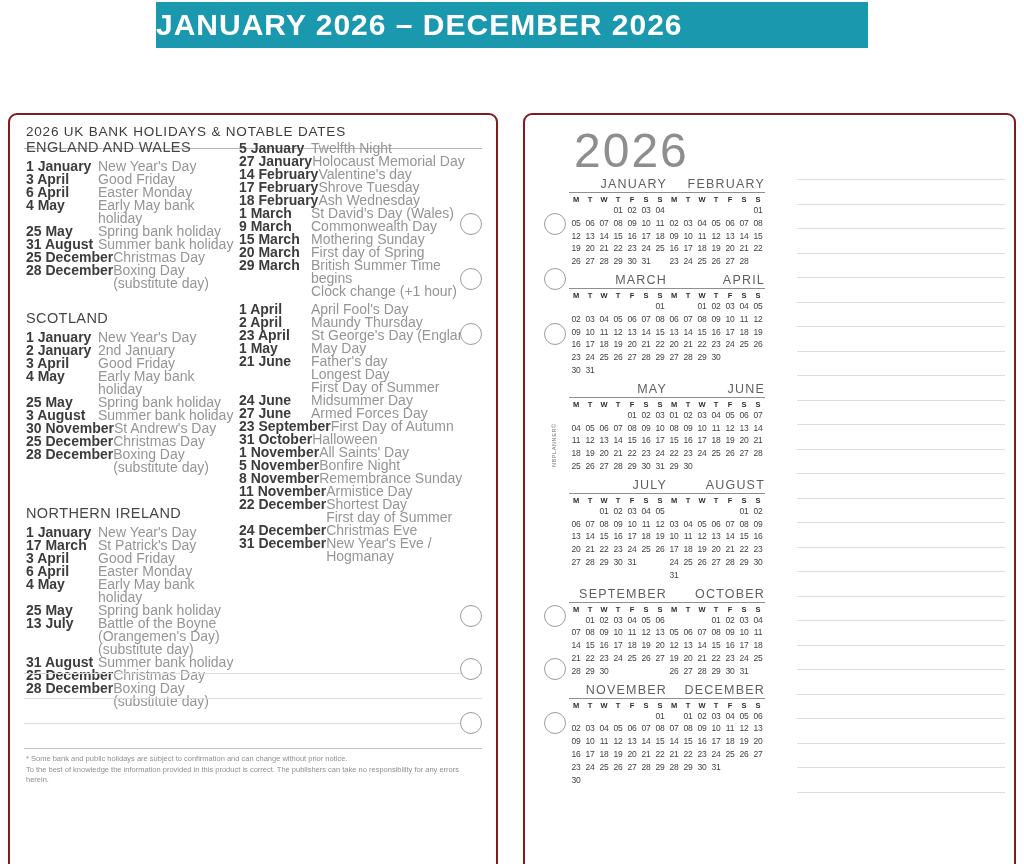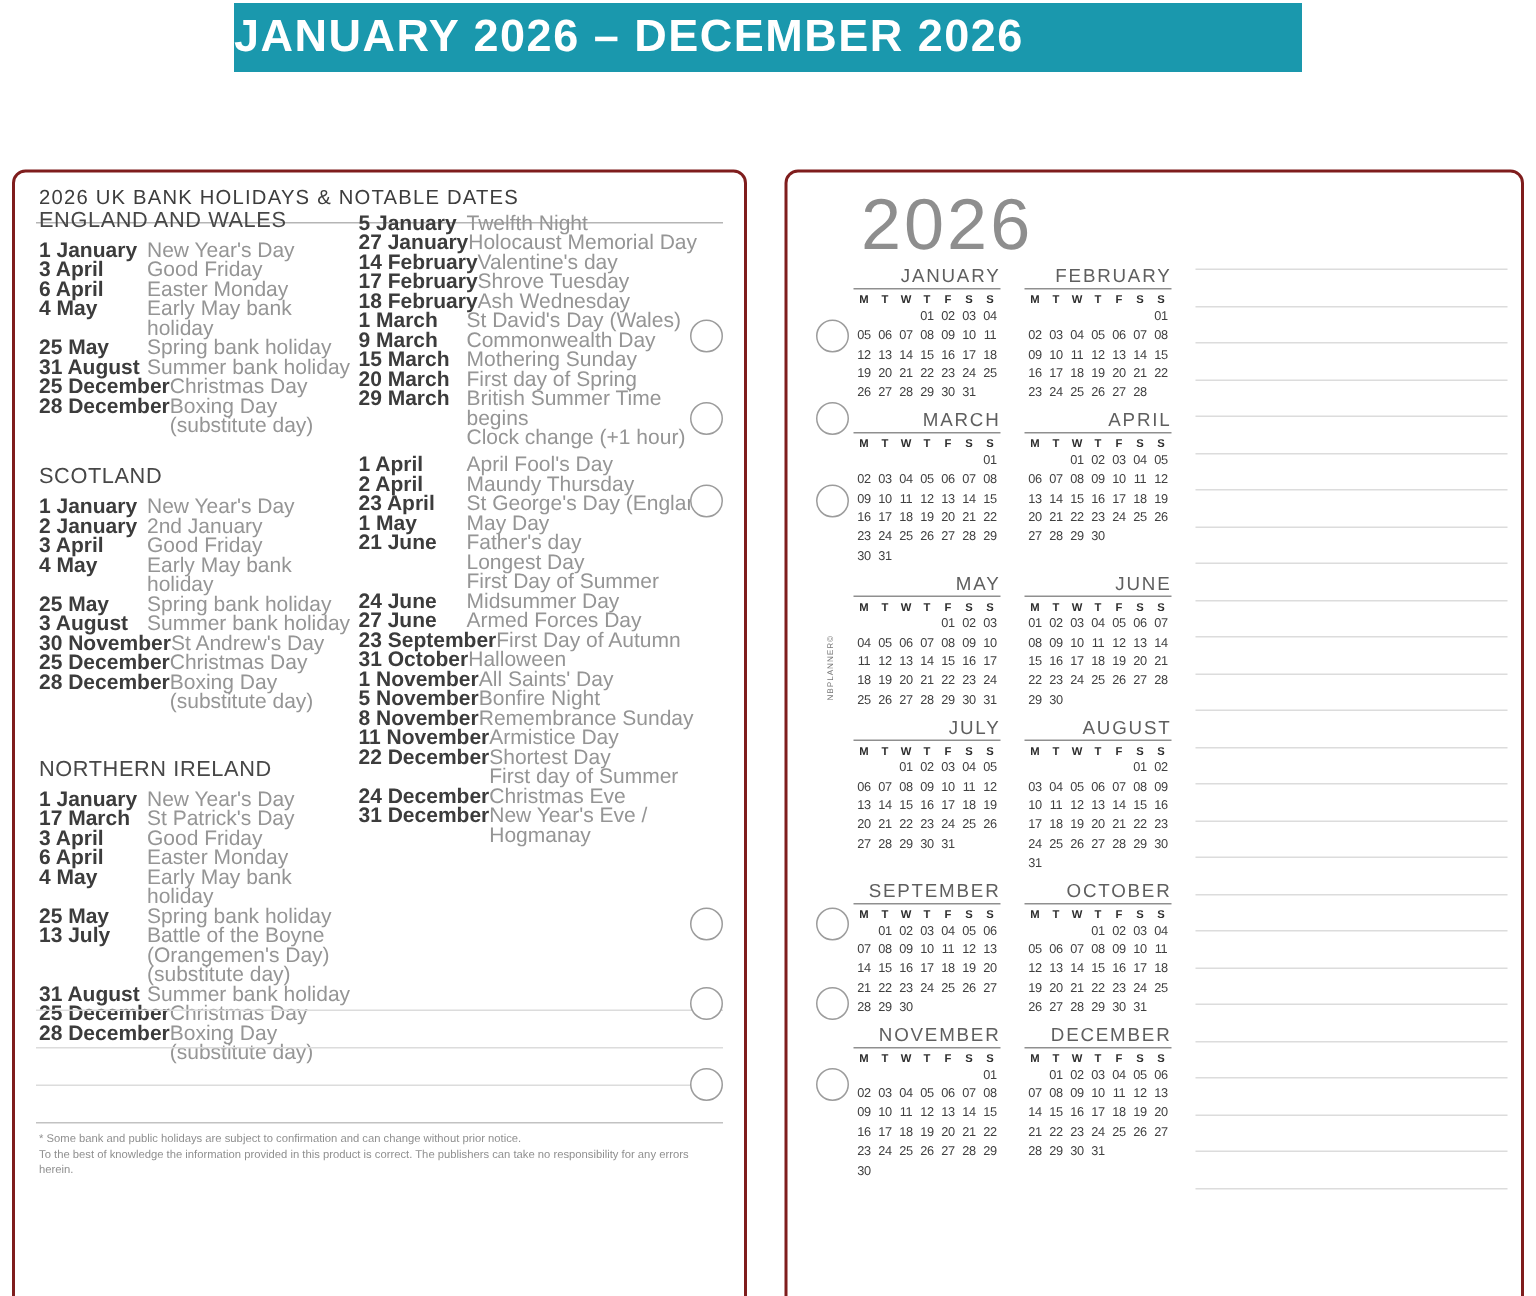--- a/index.html
+++ b/index.html
@@ -48,21 +48,21 @@
   }
 
   
   .year { position:absolute; left:49px; top:8px; font-size:48px; font-weight:200; color:#8e8e8e; letter-spacing:2px; }
   .side-text {
     position:absolute; left:26px; top:352px; font-size:5.5px; color:#777; letter-spacing:0.6px;
     transform:rotate(-90deg); transform-origin:0 0; white-space:nowrap;
   }
   .months {
     position:absolute; left:44px; top:62px; width:212px;
-    display:grid; grid-template-columns:98px 98px; column-gap:16px; align-items:start;
+    display:grid; grid-template-columns:98px 98px; align-items:start;
   }
   .month { margin-bottom:5px; }
   .m-name { text-align:right; font-size:12.5px; color:#5f5f5f; letter-spacing:1.2px; line-height:14px; margin-bottom:1px; white-space:nowrap; }
   .m-rule { border-top:1px solid #8f8f8f; margin-bottom:2px; }
   .m-week, .m-row { display:grid; grid-template-columns:repeat(7,1fr); }
   .m-week span { text-align:center; font-size:7.5px; font-weight:700; color:#2e2e2e; line-height:9px; }
   .m-row  span { text-align:center; font-size:8.5px; color:#3f3f3f; line-height:12.8px; letter-spacing:-0.2px; }
 
   .rp-note-line { position:absolute; left:272px; width:208px; border-top:1px solid #dcdcdc; }
 

